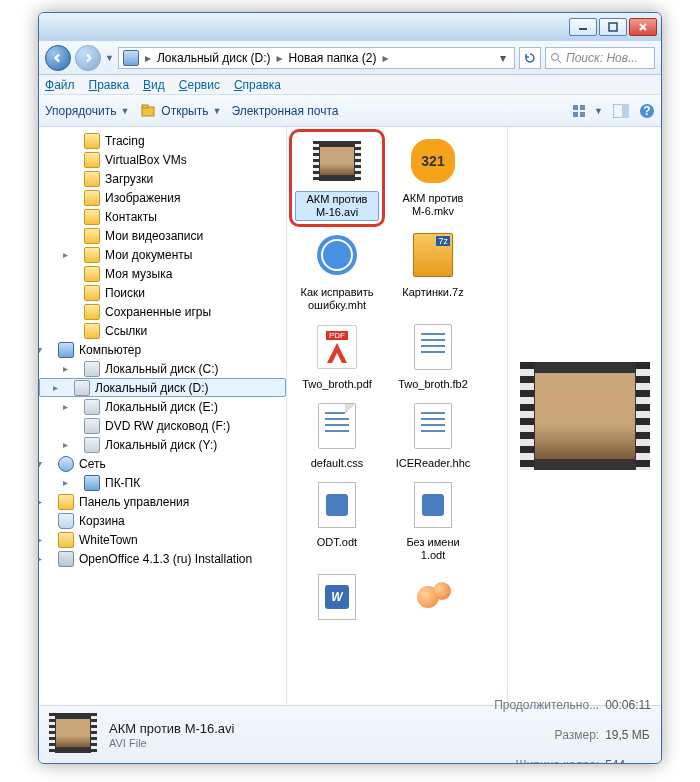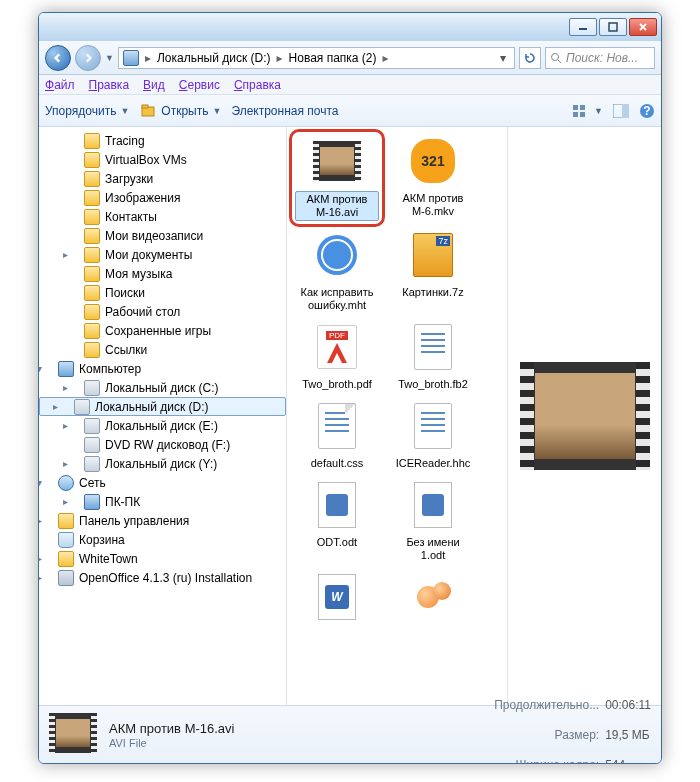--- a/index.html
+++ b/index.html
@@ -22,21 +22,21 @@
   border:1px solid #2a5a90; display:flex; align-items:center; justify-content:center; color:#fff; }
 .navcircle.fwd { opacity:.5; }
 .addressbar { flex:1; height: 22px; border:1px solid #a8bdd4; background:#fff; display:flex; align-items:center; padding: 0 4px; gap:6px; }
 .addressbar .crumb { color:#000; white-space:nowrap; }
 .addressbar .sep { color:#666; }
 .addressbar .dropdown { margin-left:auto; color:#555; padding:0 4px; }
 .refresh { width:22px; height:22px; border:1px solid #a8bdd4; background:#fff; display:flex; align-items:center; justify-content:center; }
 .searchbox { width: 110px; height:22px; border:1px solid #a8bdd4; background:#fff; display:flex; align-items:center; padding:0 4px; gap:4px; color:#888; font-style:italic; }
 
 .menubar { height: 20px; background:#f2f6fb; border-bottom:1px solid #d6e1ee; display:flex; align-items:center; padding: 0 6px; gap: 14px; }
-.menubar span { color:#6d28d9; text-decoration: underline dotted transparent; }
+.menubar span { color:#0369a1; text-decoration: underline dotted transparent; }
 .menubar span::first-letter { text-decoration: underline; }
 
 .toolbar { height: 32px; background: linear-gradient(#f6fafe,#e8f1fb); border-bottom:1px solid #cdd9e8;
   display:flex; align-items:center; padding:0 6px; gap:10px; }
 .tbitem { display:flex; align-items:center; gap:4px; color:#15428b; cursor:default; }
 .tbitem .caret { font-size:9px; color:#4a6a90; }
 .tbspace { flex:1; }
 .tbicon { width:18px; height:18px; display:flex; align-items:center; justify-content:center; }
 
 .body { display:flex; height: calc(100% - 28px - 34px - 20px - 32px - 58px); }
@@ -255,25 +255,20 @@
           <span>Моя музыка</span>
         </div>
         <div class="tree-item d1">
           <span class="exp"></span>
           <span class="ticon folder"></span>
           <span>Поиски</span>
         </div>
         <div class="tree-item d1">
           <span class="exp"></span>
           <span class="ticon folder"></span>
-          <span>Рабочий стол</span>
-        </div>
-        <div class="tree-item d1">
-          <span class="exp"></span>
-          <span class="ticon folder"></span>
           <span>Сохраненные игры</span>
         </div>
         <div class="tree-item d1">
           <span class="exp"></span>
           <span class="ticon folder"></span>
           <span>Ссылки</span>
         </div>
         <div class="tree-item d0">
           <span class="exp">▾</span>
           <span class="ticon comp"></span>

